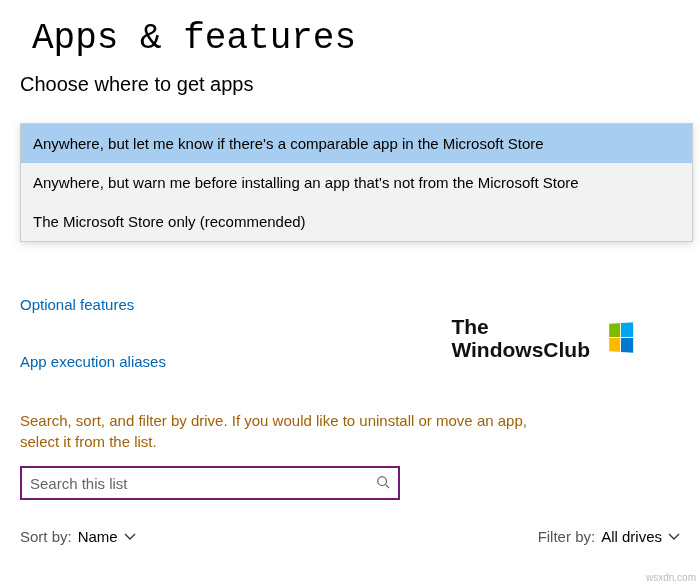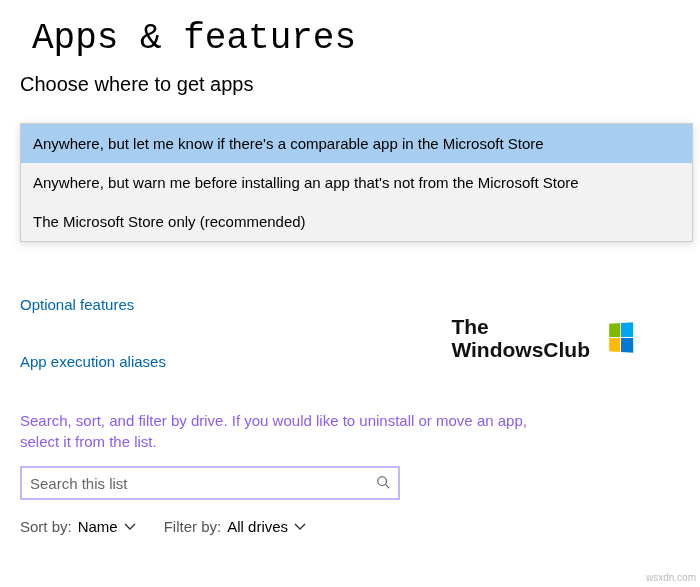--- a/index.html
+++ b/index.html
@@ -76,51 +76,52 @@
       position: relative;
       transform: perspective(160px) rotateY(-34deg);
     }
     .win-square .q { position:absolute; width:14px; height:14px; }
     .q1 { background:#7fba00; left:0; top:0; }
     .q2 { background:#00a4ef; left:15px; top:0; }
     .q3 { background:#ffb900; left:0; top:15px; }
     .q4 { background:#0078d4; left:15px; top:15px; }
     .help-text {
       font-size: 15px;
-      color: #8b5cf6;
+      color: #a16207;
       margin: 10px 0 14px 0;
       line-height: 1.4;
       max-width: 540px;
     }
     .search-box {
       display: flex;
       align-items: center;
       width: 380px;
       height: 34px;
-      border: 2px solid #c4b5fd;
+      border: 2px solid #701a75;
       padding: 0 8px;
     }
     .search-input {
       flex: 1;
       border: none;
       outline: none;
       font-size: 15px;
       color: #666;
       background: transparent;
     }
     .search-input::placeholder { color: #666; }
     .search-icon {
       color: #555;
       font-size: 14px;
     }
     .filters-row {
       display: flex;
       gap: 28px;
-      margin-top: 18px;
-      font-size: 15px;
+      margin-top: 28px;
+      font-size: 15px;
+      justify-content: space-between;
     }
     .filter-group {
       display: flex;
       align-items: center;
       gap: 6px;
       cursor: pointer;
     }
     .filter-label { color: #555; }
     .filter-value { color: #000; }
     .chevron {

